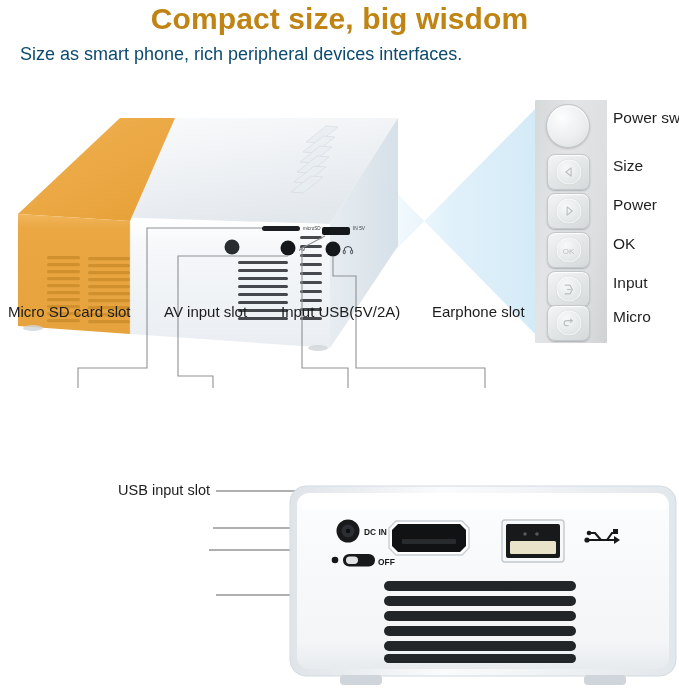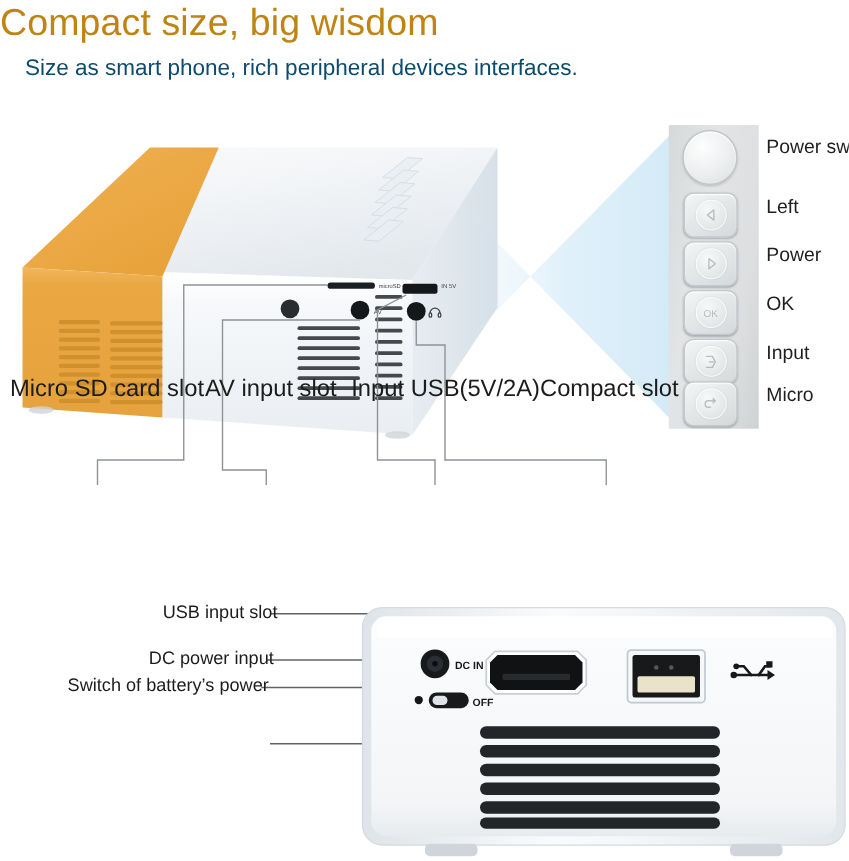--- a/index.html
+++ b/index.html
@@ -5,22 +5,22 @@
   html,body{margin:0;padding:0;background:#ffffff;}
   body{
     width:679px;height:689px;position:relative;overflow:hidden;
     font-family:"Liberation Sans", sans-serif;
     -webkit-font-smoothing:antialiased;
   }
   .abs{position:absolute;}
 
   
   #hero-title{
-    left:0;top:0;width:679px;
-    font-size:30px;line-height:38px;color:#bf8413;font-weight:400;
+    left:0;top:0;width:679px;text-align:center;
+    font-size:30px;line-height:38px;color:#bf8413;font-weight:700;
     letter-spacing:.1px;
   }
   #hero-subtitle{
     left:0;top:41px;width:679px;
     font-size:18px;line-height:26px;color:#0c4a6e;font-weight:400;margin-left:20px;
   }
 
   
   #beam-wrap{left:330px;top:96px;width:349px;height:250px;}
   #beam{left:0;top:0;width:250px;height:250px;}
@@ -53,28 +53,28 @@
     position:absolute;left:283px;font-size:15.5px;color:#1f1f1f;
     line-height:18px;white-space:nowrap;
   }
 
   
   #projector-top{left:0px;top:96px;width:400px;height:250px;}
 
   
   #callouts-1{left:0;top:96px;width:679px;height:330px;}
   .clabel-1{
-    position:absolute;font-size:19px;color:#1c1c1c;line-height:17px;white-space:nowrap;top:303px;
+    position:absolute;font-size:15px;color:#1c1c1c;line-height:17px;white-space:nowrap;top:303px;
   }
 
   
   #section2{left:0;top:440px;width:679px;height:249px;}
   .clabel-2{
     position:absolute;font-size:14.5px;color:#1c1c1c;line-height:17px;
-    white-space:nowrap;text-align:right;padding-left:12px;
+    white-space:nowrap;text-align:right;
   }
   #device-bottom{position:absolute;left:288px;top:44px;width:390px;height:205px;}
   svg{overflow:visible;}
 </style>
 </head>
 <body>
 
 <div class="abs" id="hero-title">Compact size, big wisdom</div>
 <div class="abs" id="hero-subtitle">Size as smart phone, rich peripheral devices interfaces.</div>
 
@@ -131,21 +131,21 @@
       <div class="disc">
         <svg width="14" height="14" viewBox="0 0 14 14">
             <path d="M10.6 4.1H5.2a2.6 2.6 0 0 0 0 5.2h1.6" fill="none" stroke="#8d9396" stroke-width="1.1" stroke-linecap="round"></path>
             <path d="M8.6 2.2 10.8 4.1 8.6 6" fill="none" stroke="#8d9396" stroke-width="1.1" stroke-linejoin="round"></path>
           </svg>
       </div>
     </div>
   </div>
 
   <div class="panel-label" style="top:13px">Power switch</div>
-  <div class="panel-label" style="top:61px">Left</div>
+  <div class="panel-label" style="top:61px">Size</div>
   <div class="panel-label" style="top:100px">Power</div>
   <div class="panel-label" style="top:139px">OK</div>
   <div class="panel-label" style="top:178px">Input</div>
   <div class="panel-label" style="top:212px">Micro</div>
 </div>
 
 <svg class="abs" id="projector-top" viewBox="0 0 400 250" width="400" height="250">
   <defs>
     <linearGradient id="orangeTop" x1="0" y1="0" x2=".8" y2="1">
       <stop offset="0" stop-color="#f0b152"></stop>
@@ -267,21 +267,21 @@
 
     <path d="M325 140 L302 152 L302 272 L348 272 L348 292"></path>
 
     <path d="M333 161 L333 180 L356 180 L356 272 L485 272 L485 292"></path>
   </g>
 </svg>
 
 <div class="abs clabel-1" style="left:8px">Micro SD card slot</div>
 <div class="abs clabel-1" style="left:164px">AV input slot</div>
 <div class="abs clabel-1" style="left:281px">Input USB(5V/2A)</div>
-<div class="abs clabel-1" style="left:432px">Compact slot</div>
+<div class="abs clabel-1" style="left:432px">Earphone slot</div>
 
 <div class="abs" id="section2">
 
   <svg class="abs" style="left:0;top:0" viewBox="0 0 679 249" width="679" height="249">
     <g fill="none" stroke="#5f6366" stroke-width="1.2">
       <path d="M216 51 L460 51 L474 60"></path>
       <path d="M213 88 L348 88"></path>
       <path d="M209 110 L328 110"></path>
       <path d="M216 155 L368 155 L412 100"></path>
     </g>
@@ -353,15 +353,13 @@
       <rect x="96" y="142" width="192" height="10" rx="5"></rect>
       <rect x="96" y="157" width="192" height="10" rx="5"></rect>
       <rect x="96" y="170" width="192" height="9" rx="4.5"></rect>
     </g>
 
     <rect x="52" y="191" width="42" height="10" rx="4" fill="#cfd5da"></rect>
     <rect x="296" y="191" width="42" height="10" rx="4" fill="#cfd5da"></rect>
   </svg>
 
   <div class="abs clabel-2" style="left:0;top:42px;width:210px">USB input slot</div>
-  <div class="abs clabel-2" style="left:0;top:79px;width:207px">DC power input</div>
-  <div class="abs clabel-2" style="left:0;top:101px;width:203px">Switch of battery’s power</div>
 </div>
 
 </body></html>

